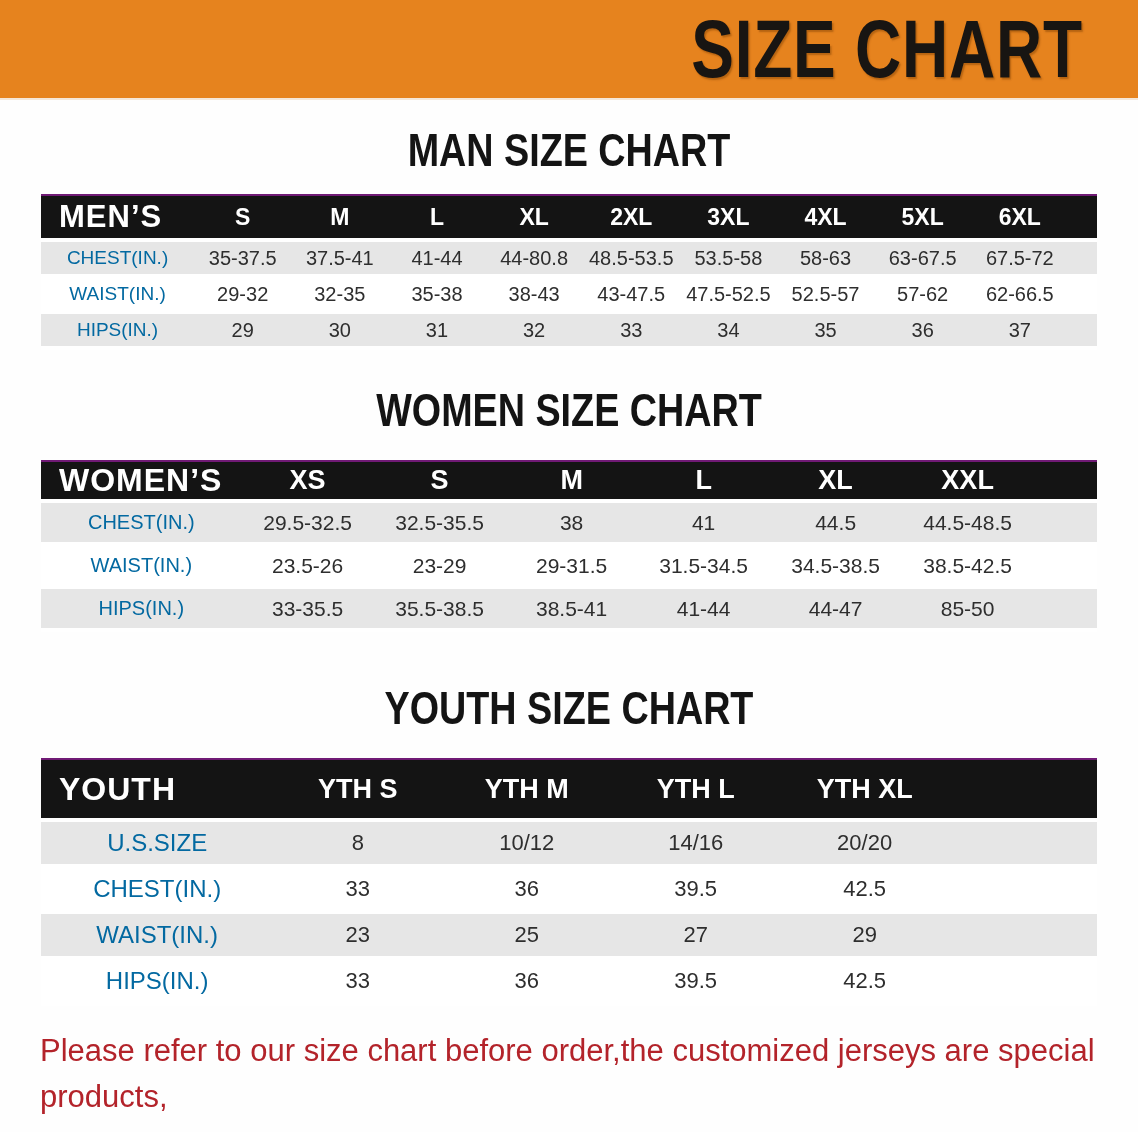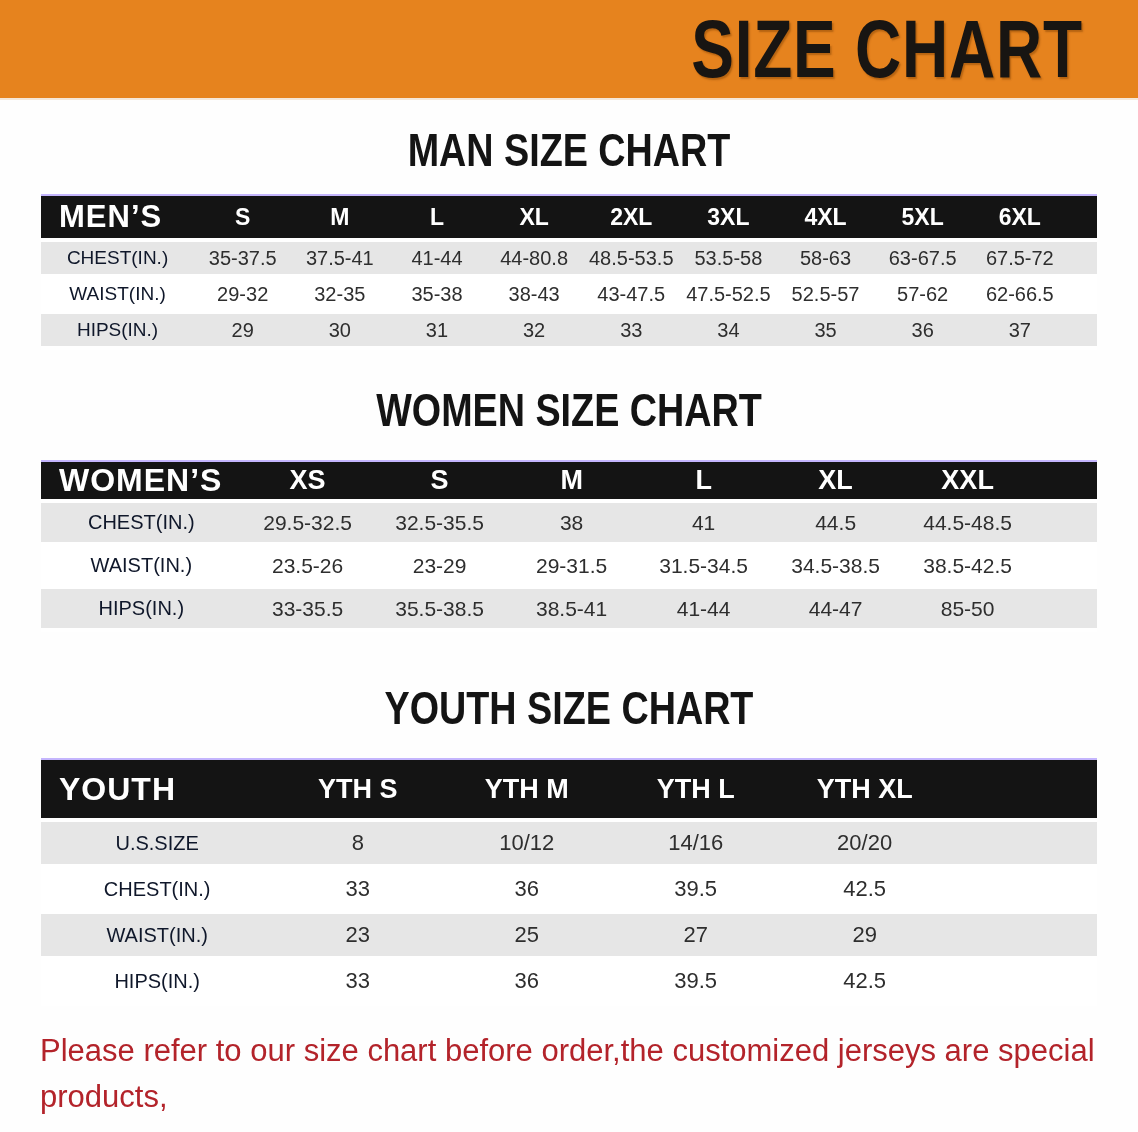--- a/index.html
+++ b/index.html
@@ -55,56 +55,56 @@
     width: 1056px;
     margin: 0 auto;
     border-collapse: separate;
     border-spacing: 0;
     table-layout: fixed;
   }
   table.size-table thead th {
     background: #141414;
     color: #ffffff;
     border-bottom: 4px solid #ffffff;
-    border-top: 2px solid #c4b5fd;
+    border-top: 2px solid #701a75;
     text-align: center;
     font-weight: 700;
     padding: 0;
     vertical-align: middle;
   }
   table.size-table thead th.corner {
     text-align: left;
     padding-left: 18px;
     letter-spacing: 1px;
   }
   table.size-table td {
     text-align: center;
     vertical-align: middle;
     color: #2e2e2e;
     padding: 0;
     border-bottom: 4px solid #ffffff;
     background: #ffffff;
   }
   table.size-table tr.gray td { background: #E6E6E6; }
-  table.size-table td.row-label { color: #0f172a; }
+  table.size-table td.row-label { color: #0369a1; }
   
   .men-table thead th { height: 48px; font-size: 23px; }
   .men-table thead th.corner { font-size: 31px; }
   .men-table td { height: 36px; font-size: 20px; }
   .men-table td.row-label { font-size: 19px; }
   
   .women-table thead th { height: 43px; font-size: 27px; }
   .women-table thead th.corner { font-size: 32px; }
   .women-table td { height: 43px; font-size: 21px; }
   .women-table td.row-label { font-size: 20px; }
   
   .youth-table thead th { height: 64px; font-size: 27px; }
   .youth-table thead th.corner { font-size: 32px; }
   .youth-table td { height: 46px; font-size: 22px; }
-  .youth-table td.row-label { font-size: 20px; }
+  .youth-table td.row-label { font-size: 24px; }
   
   .notice {
     margin: 22px 40px 0 40px;
     color: #B3232A;
     font-size: 31px;
     line-height: 46px;
     font-weight: 400;
   }
 </style>
 </head>

